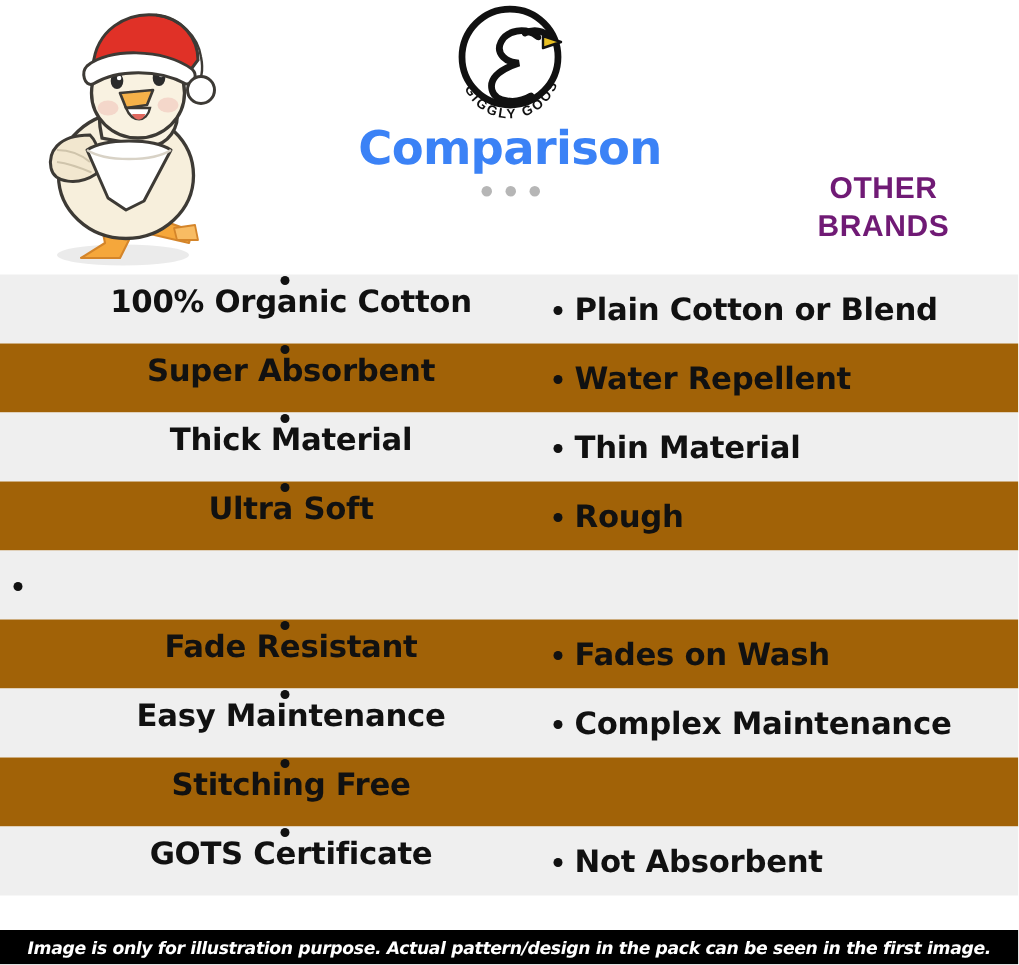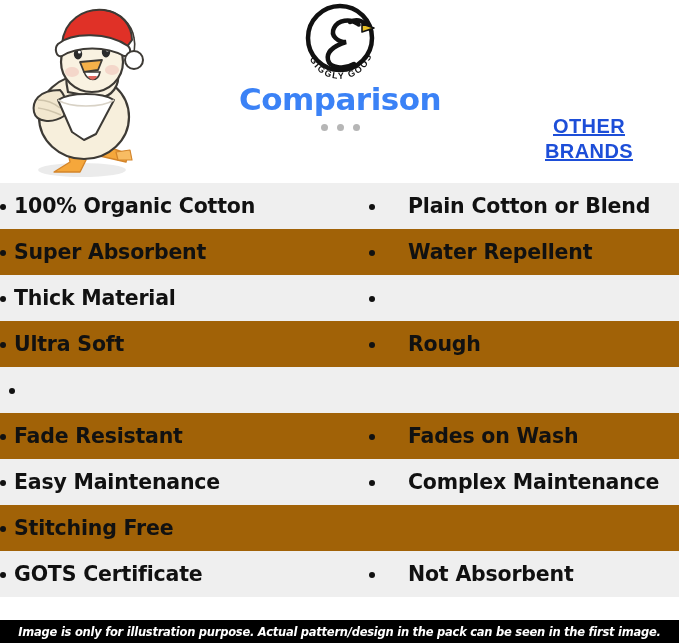--- a/index.html
+++ b/index.html
@@ -81,24 +81,23 @@
   
   .other-brands {
     position: absolute;
     left: 499px;
     top: 114px;
     width: 180px;
     text-align: center;
     font-size: 20px;
     font-weight: bold;
     line-height: 25px;
-    color: #1d4ed8;
+    color: #701a75;
     letter-spacing: 0.4px;
     font-family: "Liberation Sans", sans-serif;
-    text-decoration: underline;
   }
 
   
   .table {
     position: absolute;
     left: 0;
     top: 183px;
     width: 679px;
   }
   .row {
@@ -112,25 +111,26 @@
     background: #efefef;
   }
   .cell {
     display: flex;
     align-items: center;
     height: 100%;
     box-sizing: border-box;
   }
   .cell-left {
     width: 360px;
+    padding-left: 28px;
+    flex-direction: column;
   }
   .cell-right {
     width: 319px;
     padding-left: 9px;
-    gap: 25px;
   }
   .bullet {
     display: inline-block;
     width: 6px;
     height: 6px;
     border-radius: 50%;
     background: #111111;
     flex: 0 0 auto;
     margin-right: 8px;
     position: relative;
@@ -265,20 +265,21 @@
       </div>
     </div>
 
     <div class="row alt">
       <div class="cell cell-left">
         <span class="bullet"></span>
         <span class="item-text">Thick Material</span>
       </div>
       <div class="cell cell-right">
         <span class="bullet"></span>
+        <span class="item-text">Thin Material</span>
       </div>
     </div>
 
     <div class="row">
       <div class="cell cell-left">
         <span class="bullet"></span>
         <span class="item-text">Ultra Soft</span>
       </div>
       <div class="cell cell-right">
         <span class="bullet"></span>

